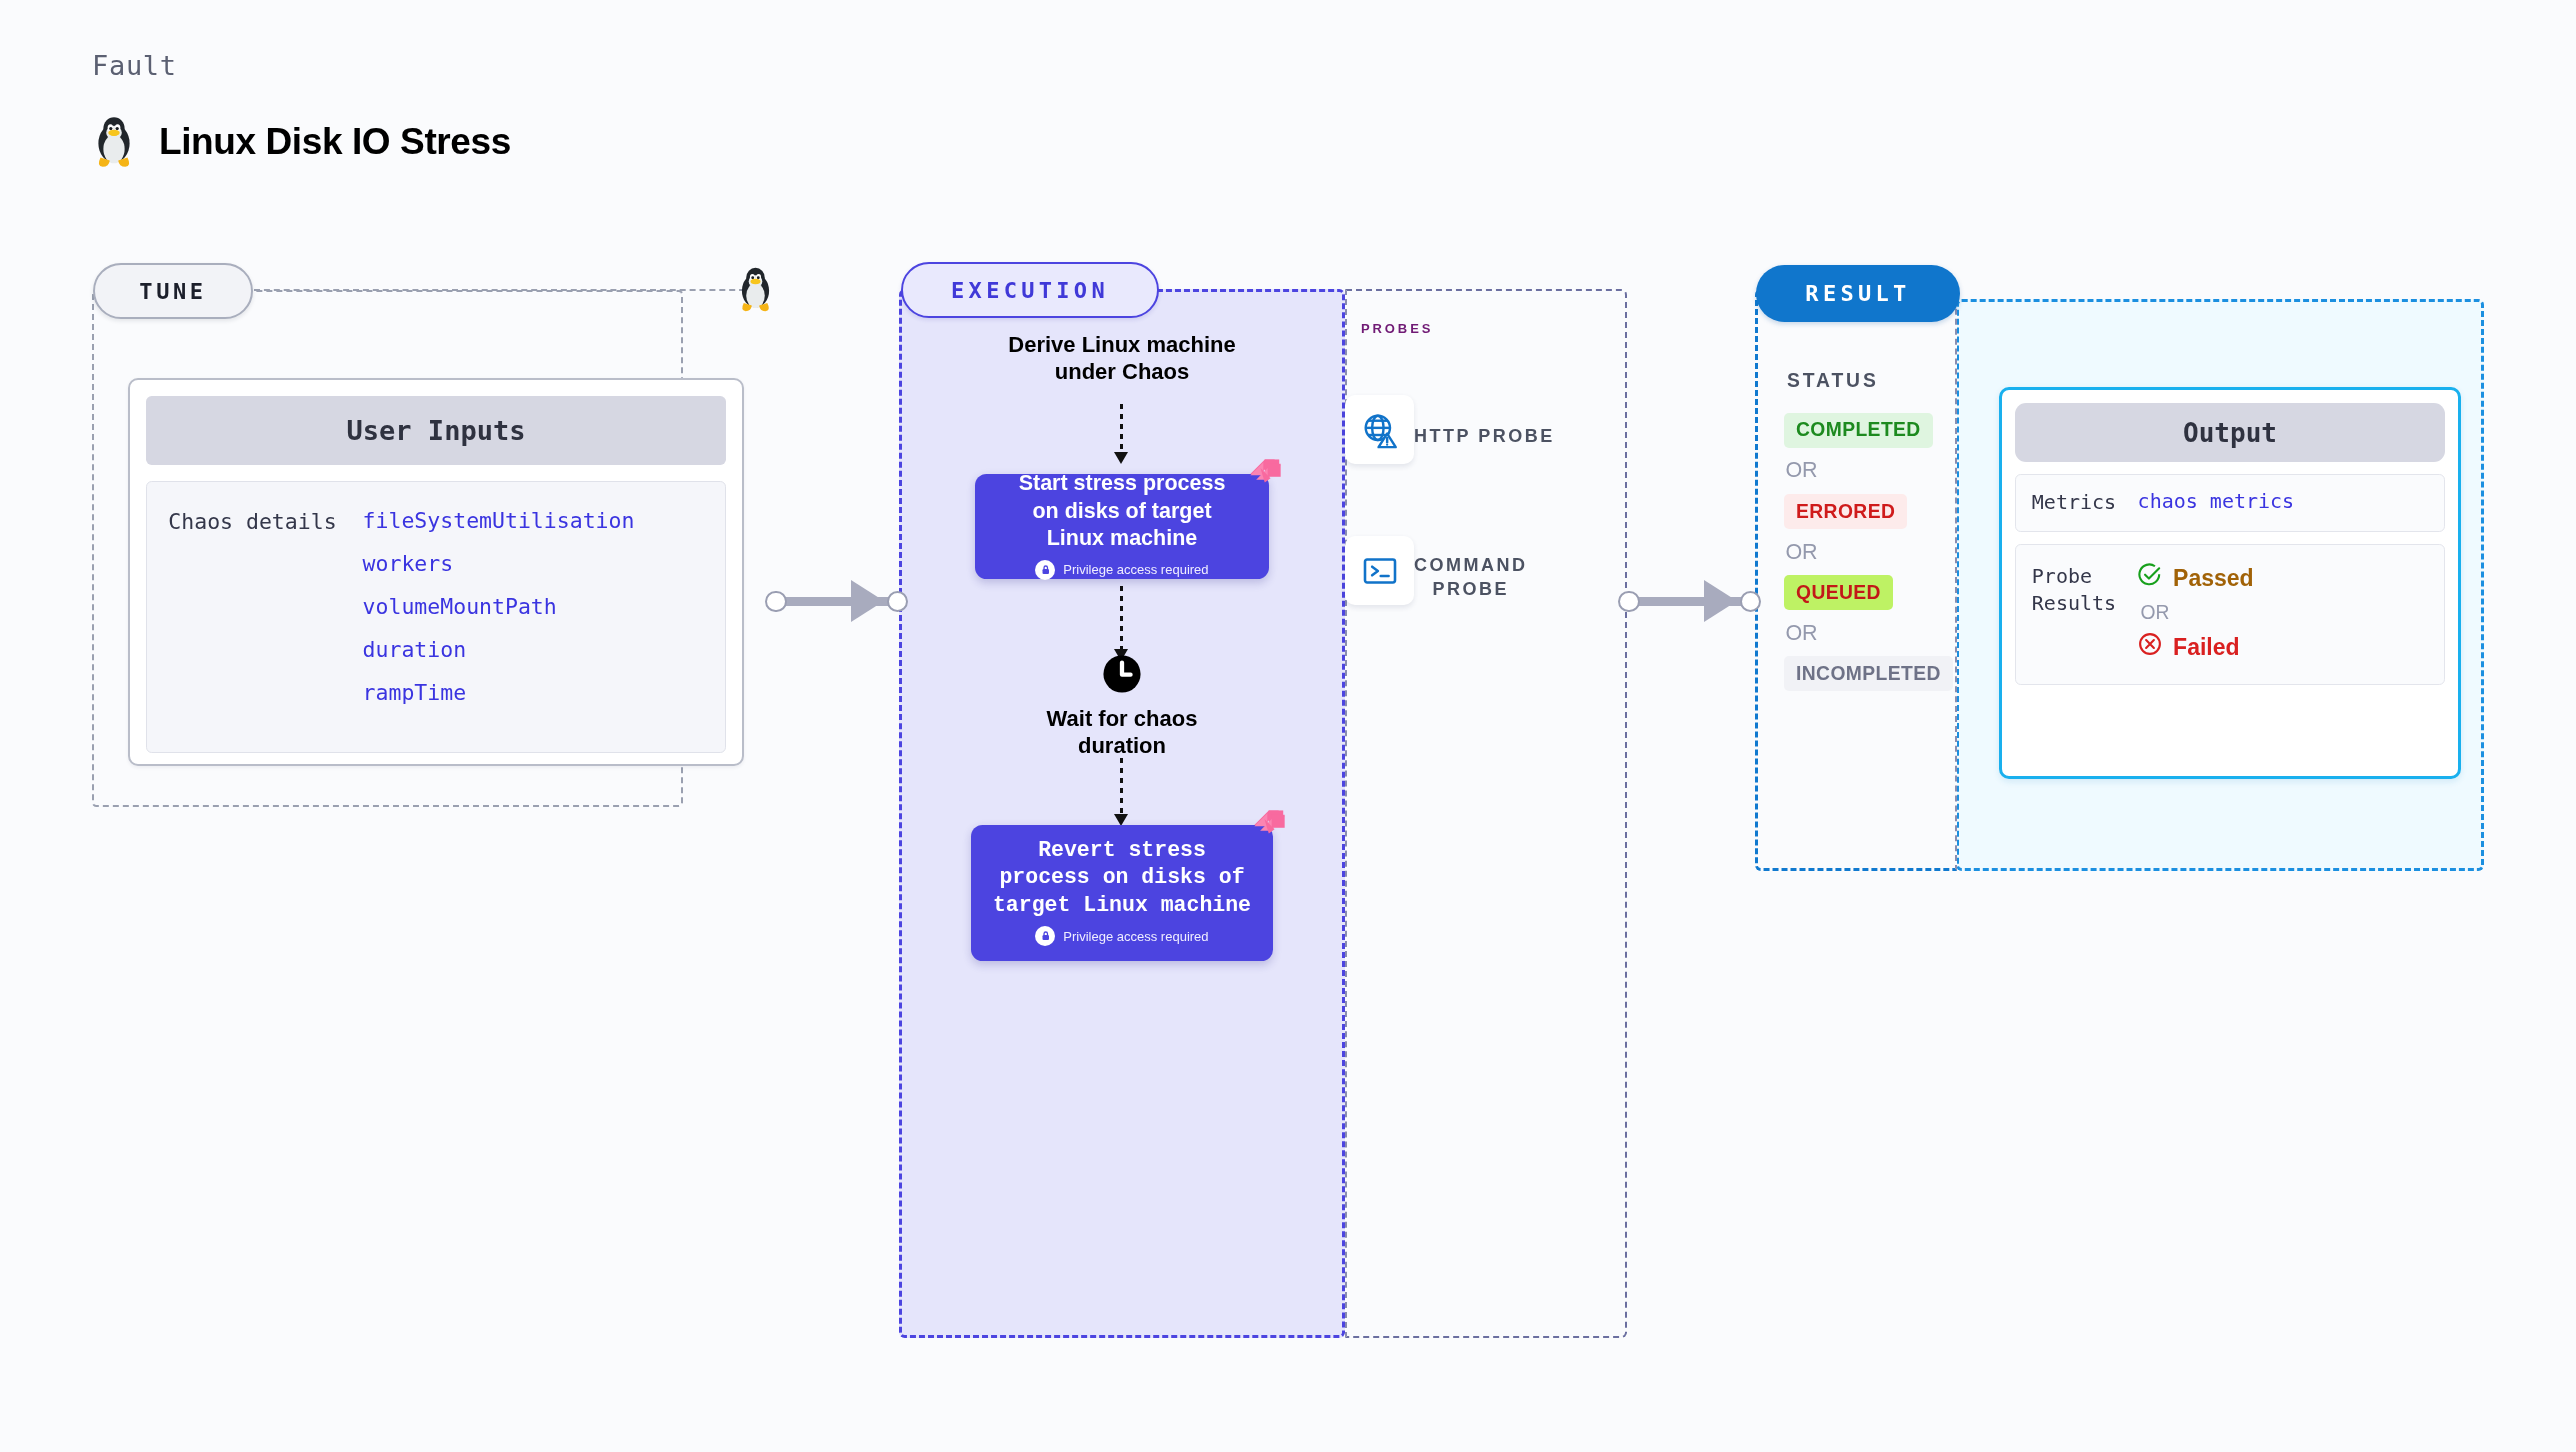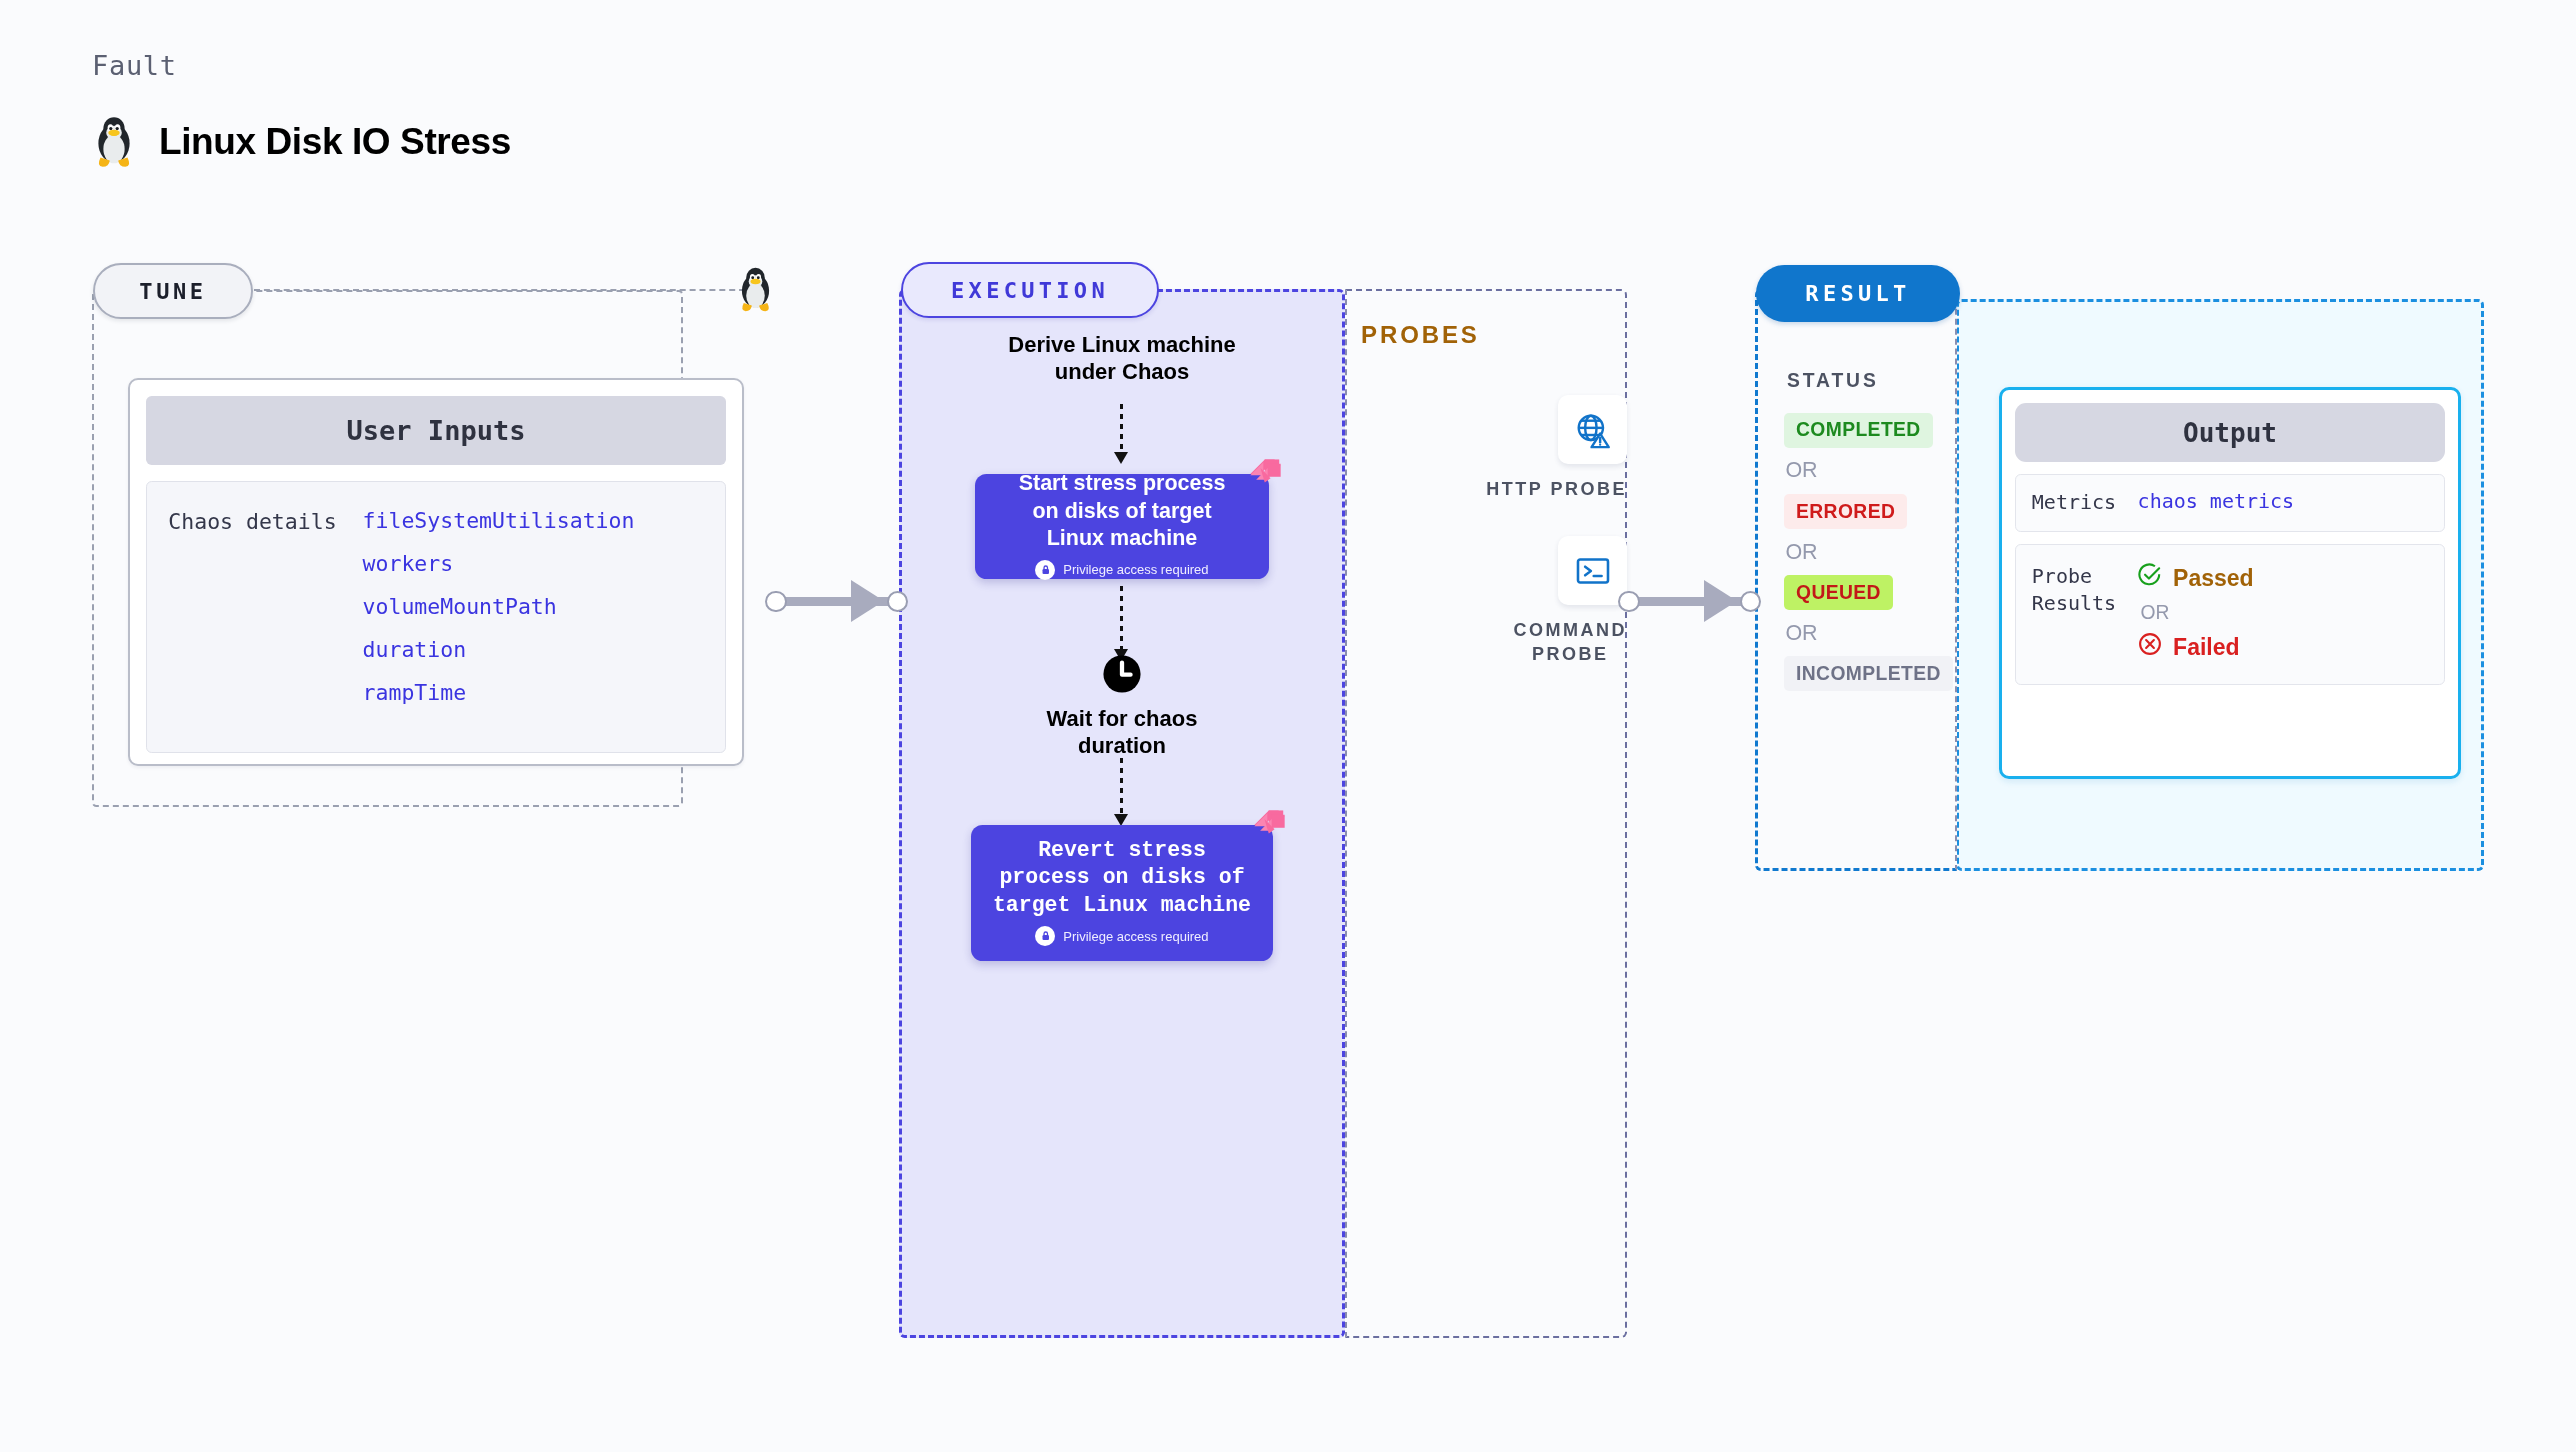--- a/index.html
+++ b/index.html
@@ -111,21 +111,21 @@
   }
   .pill-exec {
     left: 901px; top: 262px; width: 258px; height: 56px;
     background: #e9e9fd; border: 2.9px solid #4c44e0;
     font-family: "DejaVu Sans Mono", monospace;
     font-size: 22px; font-weight: 700; color: #4039d8; letter-spacing: 4.3px;
     box-shadow: 0 2.1px 4.3px rgba(40,35,160,.12);
   }
   .probes-label {
     position: absolute; left: 1361px; top: 321px;
-    font-size: 24px; font-weight: 700; color: #a16207; letter-spacing: 2.9px;
+    font-size: 13px; font-weight: 700; color: #701a75; letter-spacing: 2.9px;
   }
 
   .flow { position: absolute; left: 899px; top: 289px; width: 446px; height: 1049px; }
   .flow-title {
     position: absolute; width: 100%; text-align: center;
     font-size: 22px; font-weight: 700; color: #000; line-height: 1.22;
   }
   .dotarrow {
     position: absolute; width: 2.9px; background-image:
       linear-gradient(to bottom, #111 55%, transparent 55%);
@@ -162,21 +162,21 @@
     position: absolute; width: 100%; display: flex; flex-direction: column;
     align-items: center;
   }
   .clock-lbl {
     margin-top: 10px; font-size: 22px; font-weight: 700; color: #000;
     text-align: center; line-height: 1.22;
   }
 
   
   .probe-item {
-    position: absolute; width: 282px; display: flex; flex-direction: column; align-items: flex-end; padding-left: 32px;
+    position: absolute; width: 282px; display: flex; flex-direction: row; align-items: center;
   }
   .probe-tile {
     width: 69px; height: 69px; background: #fff; border-radius: 10px;
     display: flex; align-items: center; justify-content: center;
     box-shadow: 0 2.1px 5.7px rgba(40,50,90,.10);
   }
   .probe-lbl {
     margin-top: 13px; font-size: 18px; font-weight: 700; color: #4c5262;
     letter-spacing: 2.5px; text-align: center; line-height: 1.35;
   }

